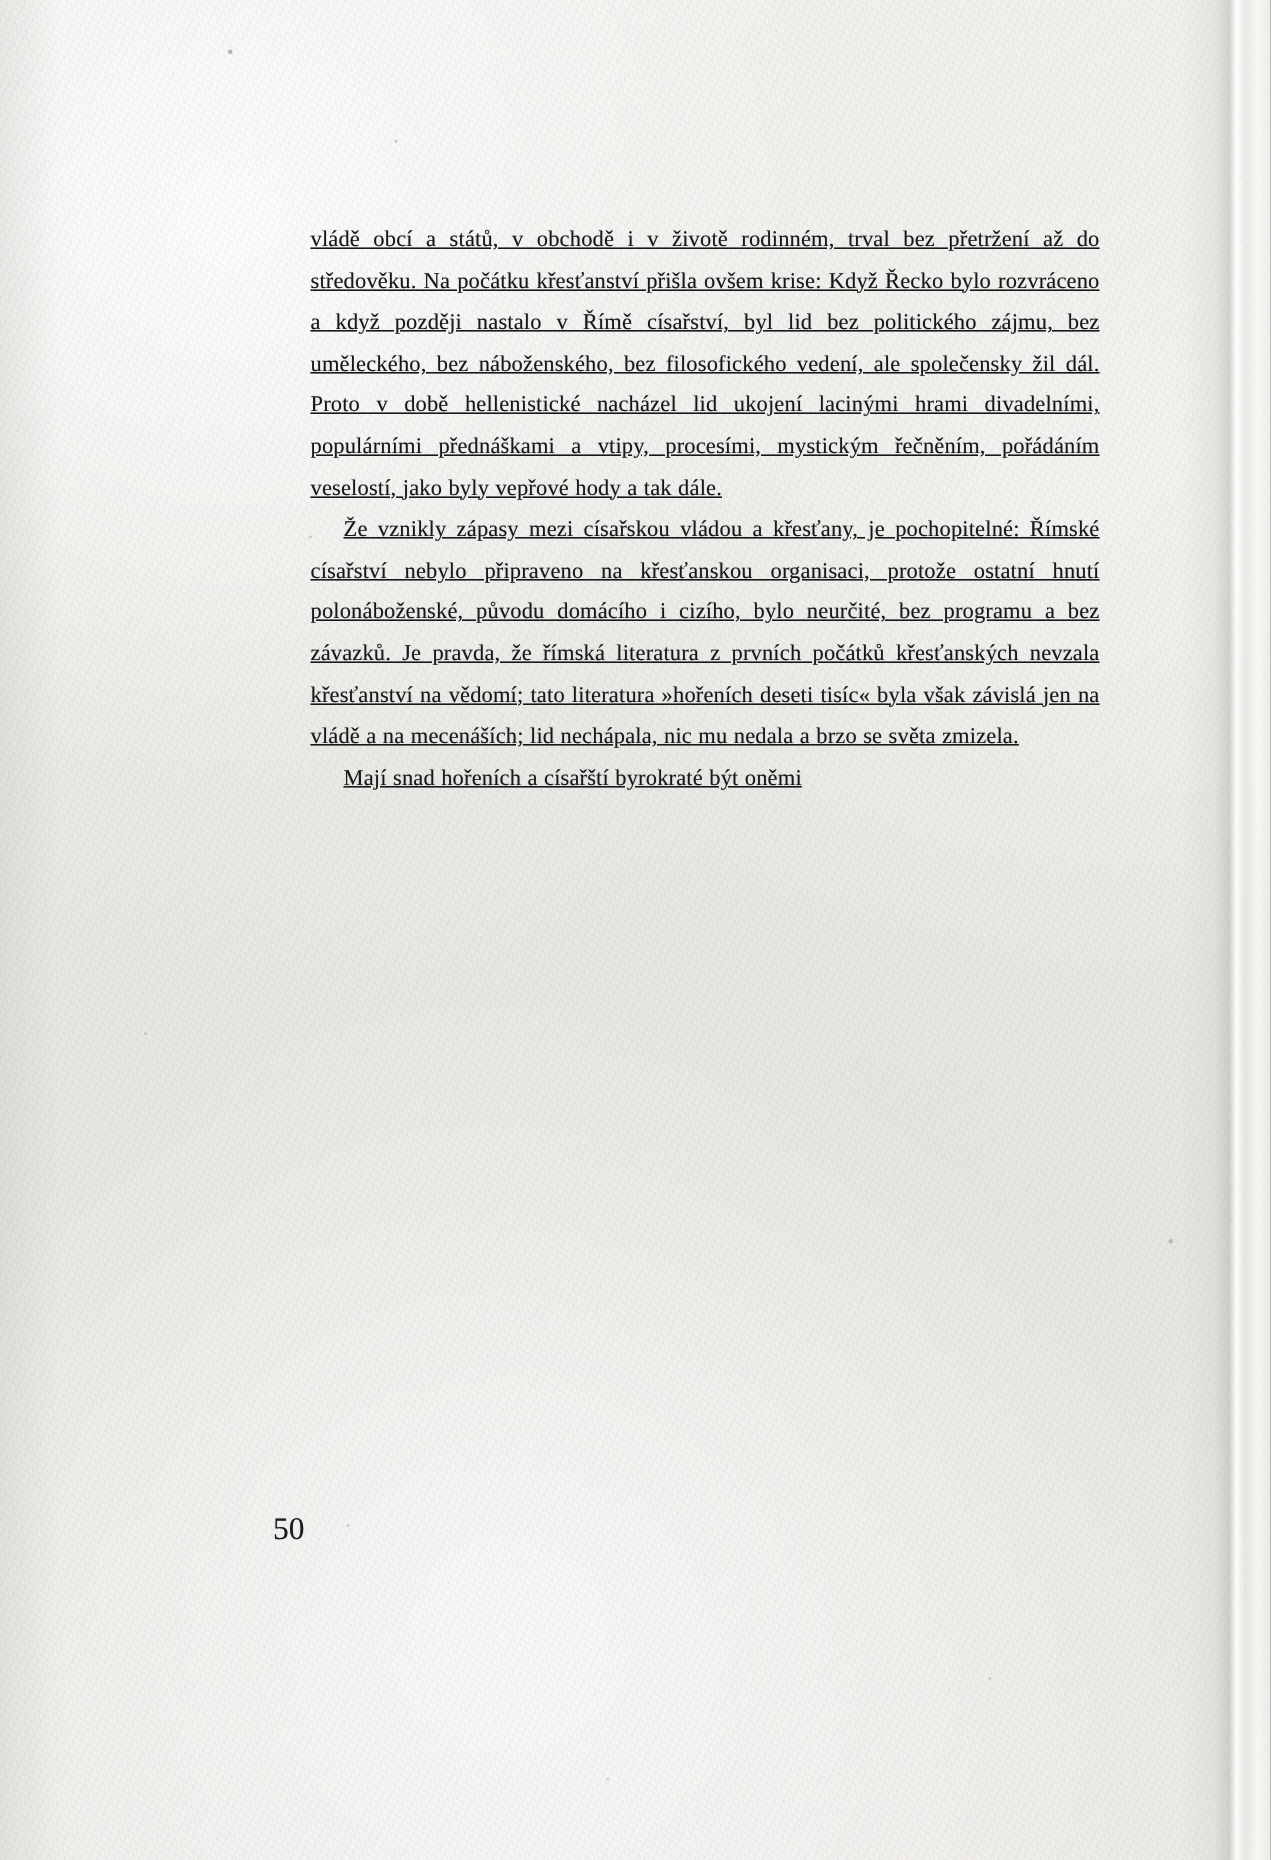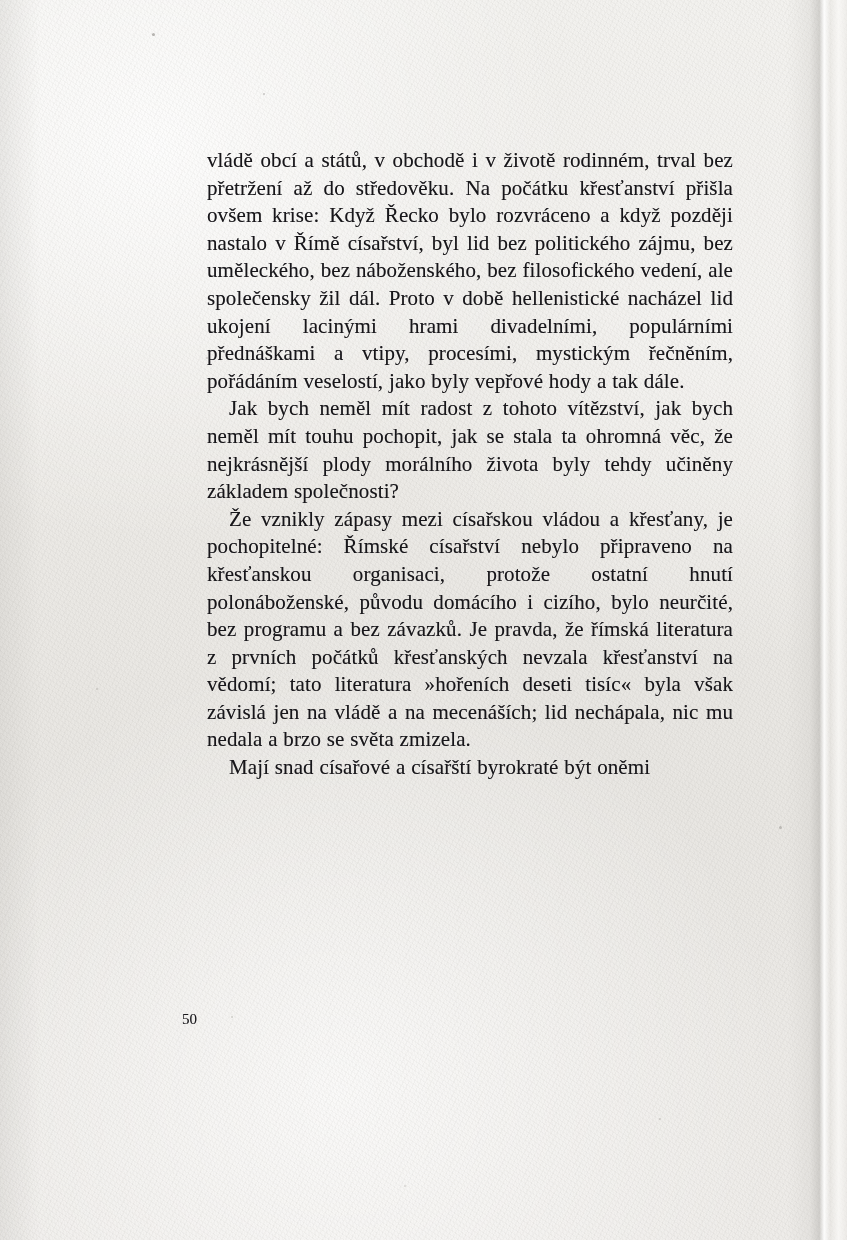--- a/index.html
+++ b/index.html
@@ -85,61 +85,61 @@
     position: absolute;
     left: 207px;
     top: 147px;
     width: 526px;
   }
 
   p.para {
     margin: 0;
     text-align: justify;
     text-justify: inter-word;
-    font-size: 21px;
+    font-size: 15px;
     line-height: 27.6px;
     color: #17161a;
     letter-spacing: 0.1px;
     word-spacing: 0.4px;
     text-indent: 22px;
     
     text-shadow: 0 0 0.6px rgba(40,38,42,0.40);
+    text-decoration: underline;
   }
 
   p.para.first {
     text-indent: 0;
   }
 
   
   p.para:last-child {
     text-align-last: left;
   }
 
   #page-number {
     position: absolute;
     left: 182px;
     top: 1006px;
-    font-size: 15px;
+    font-size: 21px;
     line-height: 26px;
     color: #1a191d;
     text-shadow: 0 0 0.6px rgba(40,38,42,0.40);
   }
 </style>
 </head>
 <body>
 
 <div id="page">
 
   <div id="gutter-left"></div>
 
   <div id="textblock">
     <p class="para first">vládě obcí a států, v obchodě i v životě rodinném, trval bez přetržení až do středověku. Na počátku křesťanství přišla ovšem krise: Když Řecko bylo rozvráceno a když později nastalo v Římě císařství, byl lid bez politického zájmu, bez uměleckého, bez náboženského, bez filosofického vedení, ale společensky žil dál. Proto v době hellenistické nacházel lid ukojení lacinými hrami divadelními, populárními přednáškami a vtipy, procesími, mystickým řečněním, pořádáním veselostí, jako byly vepřové hody a tak dále.</p>
-    <p class="para">Jak bych neměl mít radost z tohoto vítězství, jak bych neměl mít touhu pochopit, jak se stala ta ohromná věc, že nejkrásnější plody morálního života byly tehdy učiněny základem společnosti?</p>
     <p class="para">Že vznikly zápasy mezi císařskou vládou a křesťany, je pochopitelné: Římské císařství nebylo připraveno na křesťanskou organisaci, protože ostatní hnutí polonáboženské, původu domácího i cizího, bylo neurčité, bez programu a bez závazků. Je pravda, že římská literatura z prvních počátků křesťanských nevzala křesťanství na vědomí; tato literatura »hořeních deseti tisíc« byla však závislá jen na vládě a na mecenáších; lid nechápala, nic mu nedala a brzo se světa zmizela.</p>
-    <p class="para">Mají snad císařové a císařští byrokraté být oněmi</p>
+    <p class="para">Mají snad hořeních a císařští byrokraté být oněmi</p>
   </div>
 
   <div id="page-number">50</div>
 
   <div class="speck" style="left:152px; top:33px;  width:3px; height:3px; opacity:.6;"></div>
   <div class="speck" style="left:263px; top:93px;  width:2px; height:2px; opacity:.45;"></div>
   <div class="speck" style="left:206px; top:357px; width:2px; height:2px; opacity:.4;"></div>
   <div class="speck" style="left:231px; top:1016px;width:2px; height:2px; opacity:.35;"></div>
   <div class="speck" style="left:779px; top:826px; width:3px; height:3px; opacity:.45;"></div>
   <div class="speck" style="left:659px; top:1118px;width:2px; height:2px; opacity:.35;"></div>

